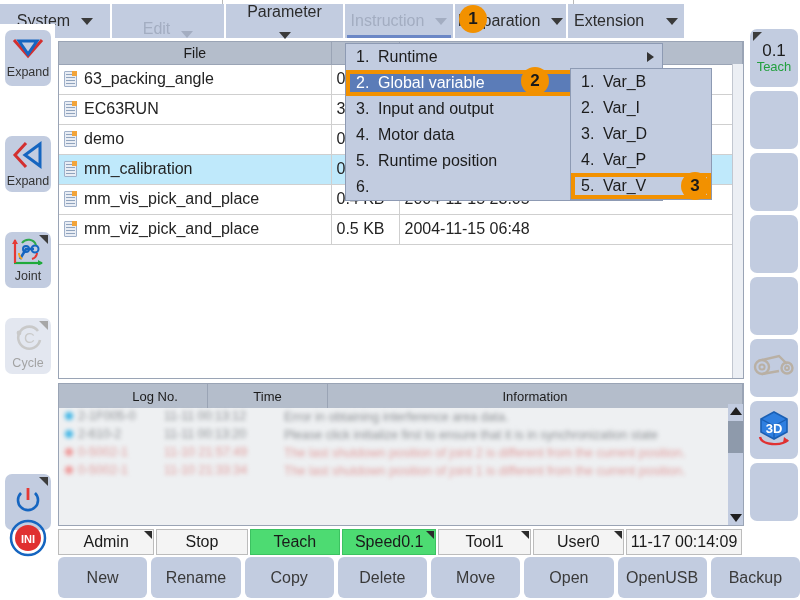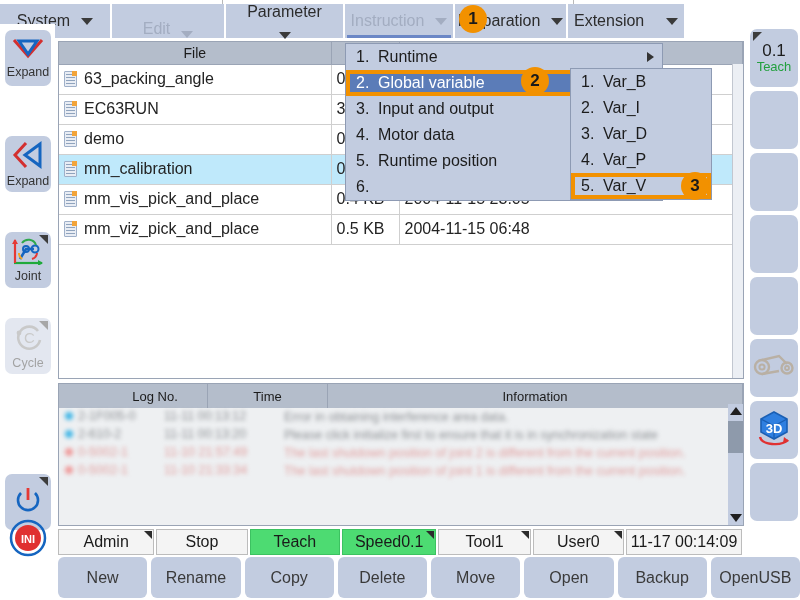--- a/index.html
+++ b/index.html
@@ -565,20 +565,20 @@
       <div class="bbtn">
         <span>Delete</span>
       </div>
       <div class="bbtn">
         <span>Move</span>
       </div>
       <div class="bbtn">
         <span>Open</span>
       </div>
       <div class="bbtn">
+        <span>OpenUSB</span>
+      </div>
+      <div class="bbtn">
         <span>Backup</span>
       </div>
-      <div class="bbtn">
-        <span>OpenUSB</span>
-      </div>
     </div>
 
 </div>
 
 </body></html>

